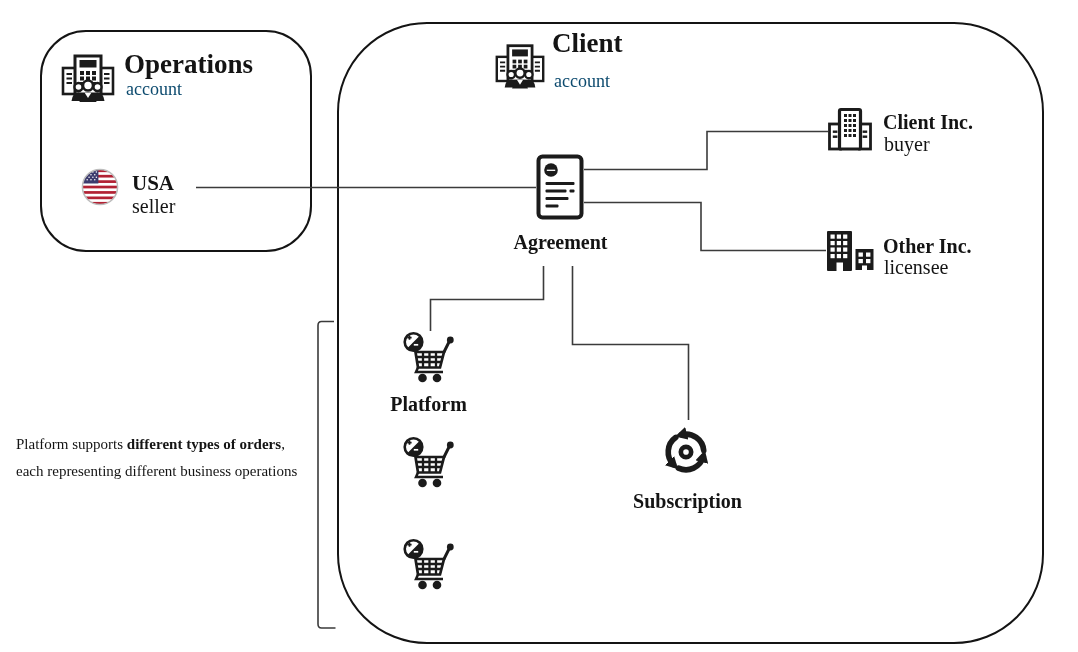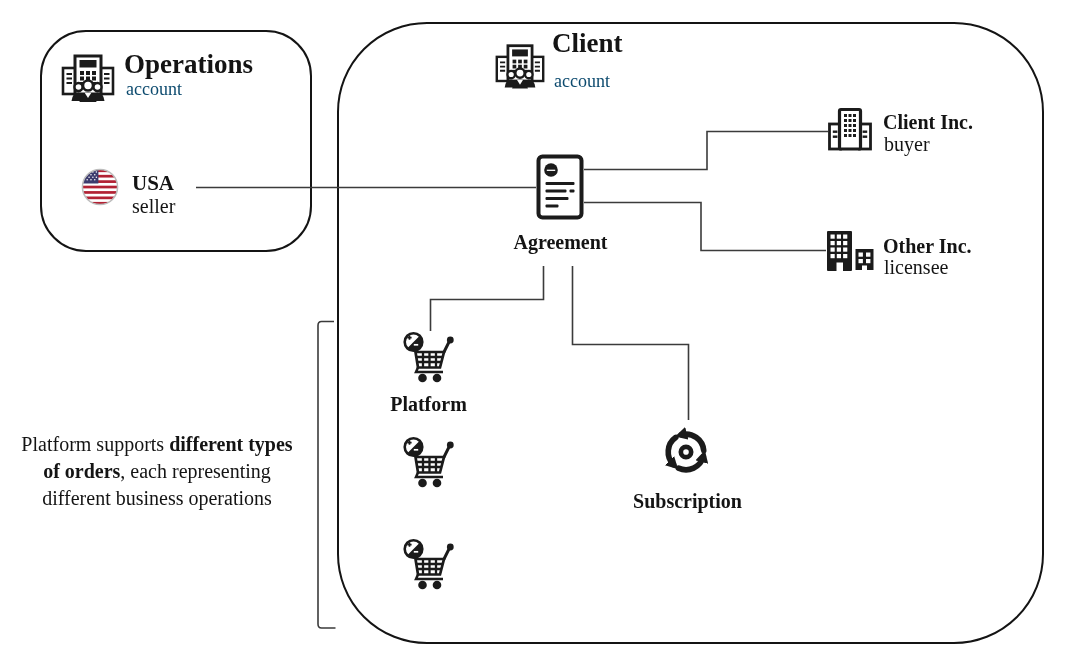--- a/index.html
+++ b/index.html
@@ -12,22 +12,22 @@
   #client-box{left:337px;top:22px;width:703px;height:618px;border-radius:90px;}
   svg.lines{position:absolute;left:0;top:0;z-index:1;}
   .node{position:absolute;z-index:2;}
   .title-lg{font-size:27px;font-weight:bold;line-height:30px;white-space:nowrap;}
   .sub{font-size:18px;line-height:19px;color:#0c4a6e;white-space:nowrap;}
   .label-md{font-size:20px;font-weight:bold;white-space:nowrap;}
   .role{font-size:20px;line-height:18px;white-space:nowrap;}
   .center{text-align:center;}
   .icon-bg{background:#fff;}
   #note{
-    position:absolute;left:16px;top:431px;width:282px;text-align:center;
-    font-size:20px;line-height:27px;z-index:2;
+    position:absolute;left:16px;top:431px;width:282px;text-align:left;
+    font-size:15px;line-height:27px;z-index:2;
   }
   #note b{font-weight:bold;}
 </style>
 </head>
 <body>
 
 <div id="canvas">
 
   <svg width="0" height="0" style="position:absolute" aria-hidden="true">
     <defs>

